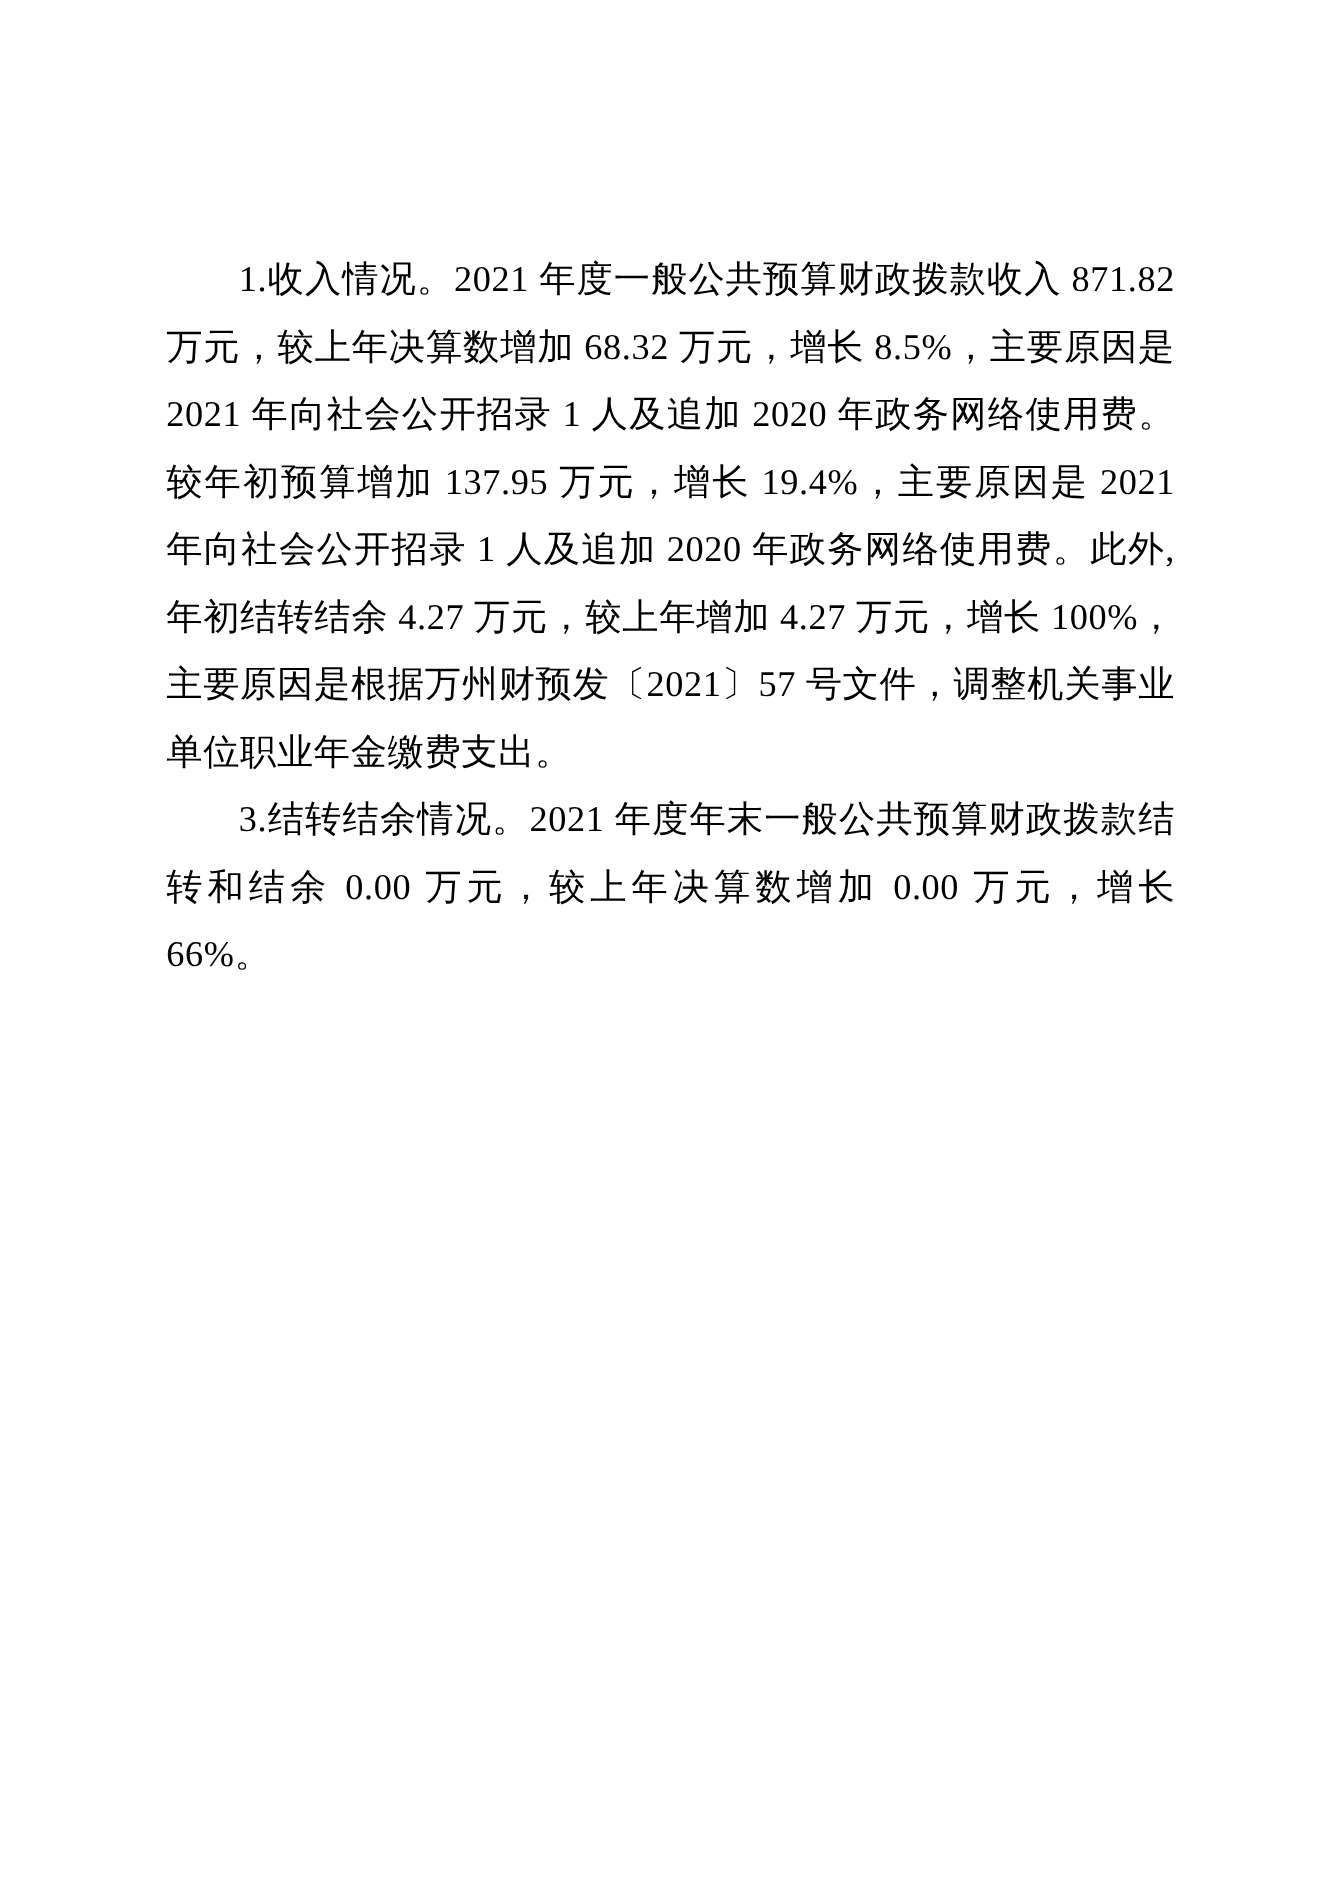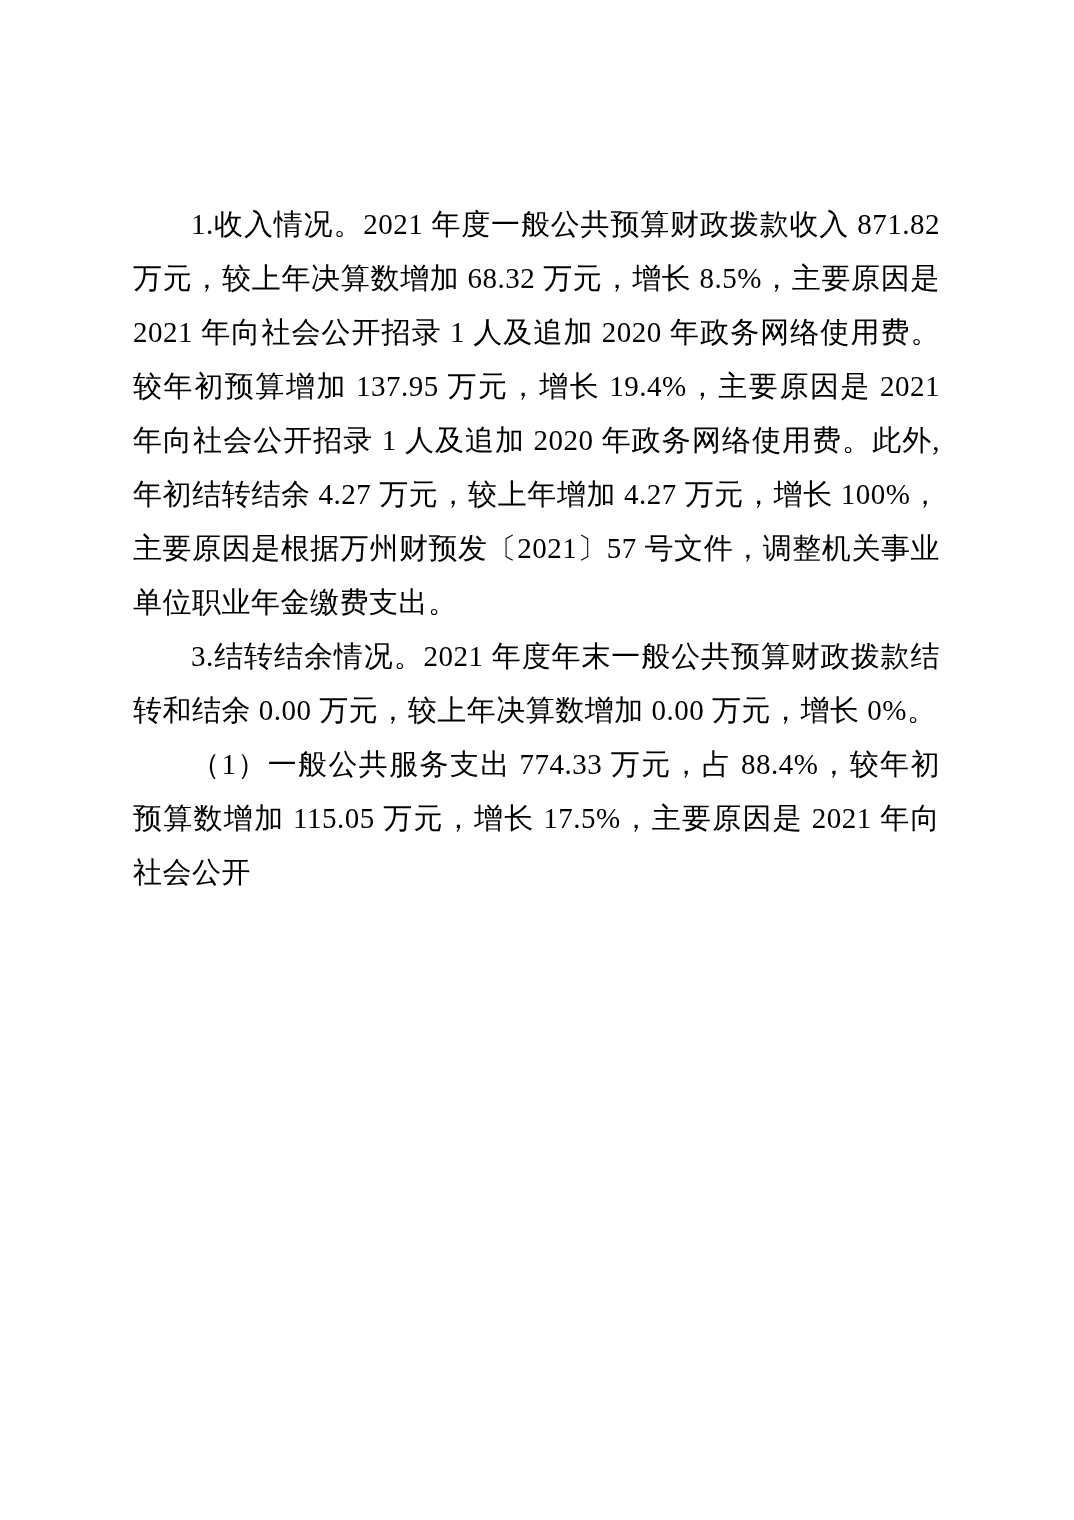--- a/index.html
+++ b/index.html
@@ -33,16 +33,15 @@
     letter-spacing: 0.5px;
     word-break: break-word;
   }
 </style>
 </head>
 <body>
 
 <div class="page">
   <div class="doc-body">
     <p class="para">1.收入情况。2021 年度一般公共预算财政拨款收入 871.82 万元，较上年决算数增加 68.32 万元，增长 8.5%，主要原因是 2021 年向社会公开招录 1 人及追加 2020 年政务网络使用费。较年初预算增加 137.95 万元，增长 19.4%，主要原因是 2021 年向社会公开招录 1 人及追加 2020 年政务网络使用费。此外,年初结转结余 4.27 万元，较上年增加 4.27 万元，增长 100%，主要原因是根据万州财预发〔2021〕57 号文件，调整机关事业单位职业年金缴费支出。</p>
-    <p class="para">3.结转结余情况。2021 年度年末一般公共预算财政拨款结转和结余 0.00 万元，较上年决算数增加 0.00 万元，增长 0%。</p>
-    <p class="para">（1）一般公共服务支出 774.33 万元，占 88.4%，较年初预算数增加 115.05 万元，增长 17.5%，主要原因是 2021 年向社会公开</p>
+    <p class="para">3.结转结余情况。2021 年度年末一般公共预算财政拨款结转和结余 0.00 万元，较上年决算数增加 0.00 万元，增长 66%。</p>
   </div>
 </div>
 
 </body></html>

